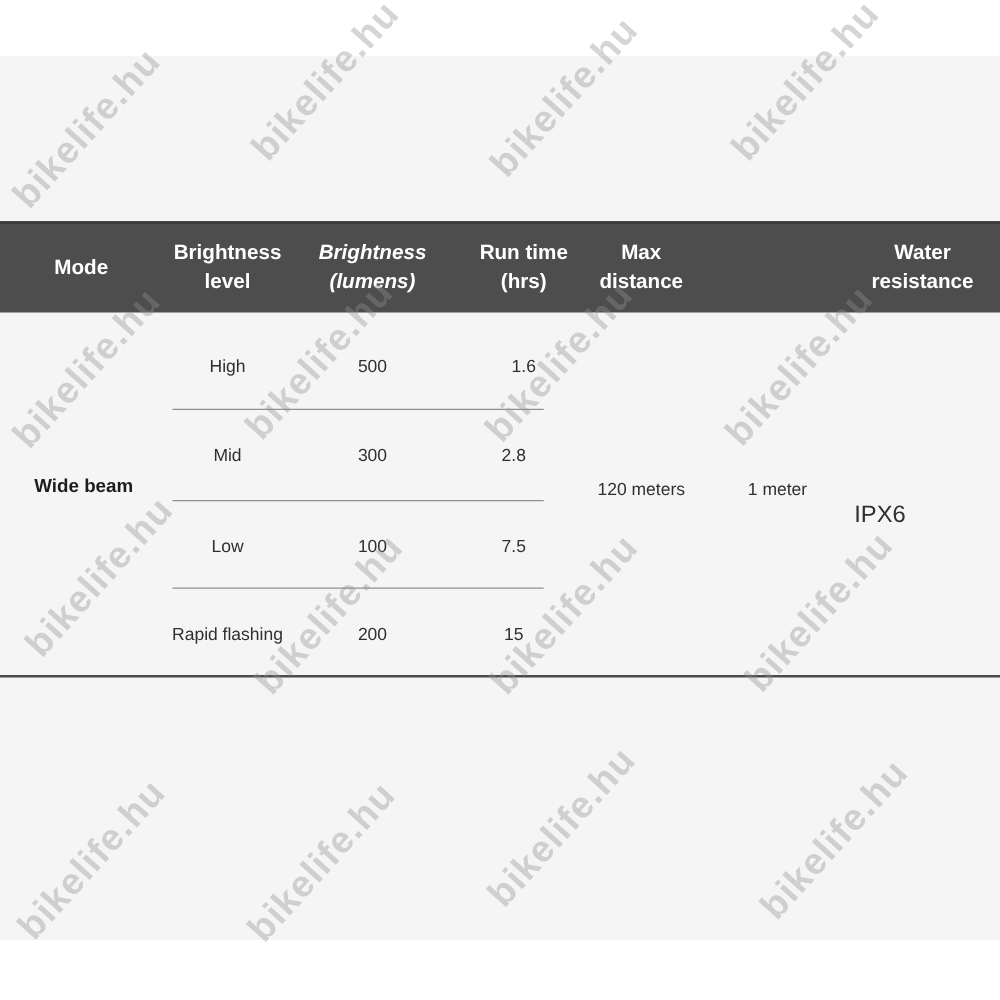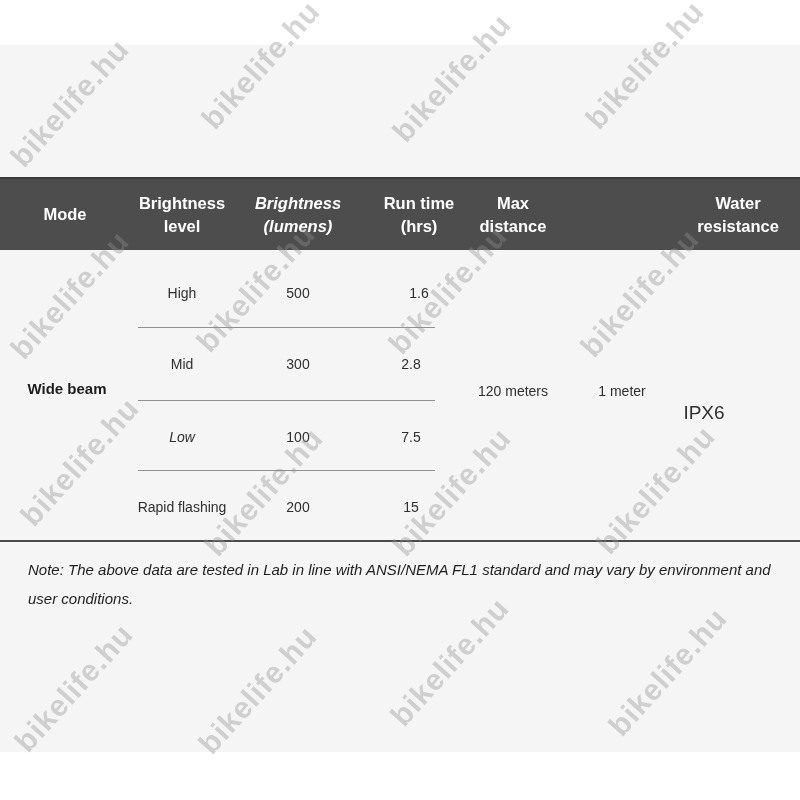--- a/index.html
+++ b/index.html
@@ -91,36 +91,35 @@
   <div class="cell" style="left:182px; top:293px; width:104px;">High</div>
   <div class="cell" style="left:298px; top:293px; width:90px;">500</div>
   <div class="cell" style="left:419px; top:293px; width:80px;">1.6</div>
   <div class="divider" style="top:327px;"></div>
 
   <div class="cell" style="left:182px; top:364px; width:104px;">Mid</div>
   <div class="cell" style="left:298px; top:364px; width:90px;">300</div>
   <div class="cell" style="left:411px; top:364px; width:80px;">2.8</div>
   <div class="divider" style="top:400px;"></div>
 
-  <div class="cell" style="left:182px; top:437px; width:104px;font-style:italic;">Low</div>
+  <div class="cell" style="left:182px; top:437px; width:104px;">Low</div>
   <div class="cell" style="left:298px; top:437px; width:90px;">100</div>
   <div class="cell" style="left:411px; top:437px; width:80px;">7.5</div>
   <div class="divider" style="top:470px;"></div>
 
   <div class="cell" style="left:182px; top:507px; width:104px;">Rapid flashing</div>
   <div class="cell" style="left:298px; top:507px; width:90px;">200</div>
   <div class="cell" style="left:411px; top:507px; width:80px;">15</div>
 
   <div class="cell" style="left:513px; top:391px; width:80px;">120 meters</div>
   <div class="cell" style="left:622px; top:391px; width:52px;">1 meter</div>
   <div class="cell" style="left:704px; top:389px; width:90px; font-size:19px;margin-top:24px;">IPX6</div>
 
   <div class="heavy-rule"></div>
 
-  <div class="note">Note: The above data are tested in Lab in line with ANSI/NEMA FL1 standard and may vary by environment and user conditions.</div>
 
   <div class="wm-layer">
       <div class="wm" style="left: 70px; top: 103px;">bikelife.hu</div>
       <div class="wm" style="left: 261px; top: 65px;">bikelife.hu</div>
       <div class="wm" style="left: 452px; top: 78px;">bikelife.hu</div>
       <div class="wm" style="left: 645px; top: 65px;">bikelife.hu</div>
       <div class="wm" style="left: 70px; top: 295px;">bikelife.hu</div>
       <div class="wm" style="left: 256px; top: 288px;">bikelife.hu</div>
       <div class="wm" style="left: 448px; top: 290px;">bikelife.hu</div>
       <div class="wm" style="left: 640px; top: 293px;">bikelife.hu</div>

